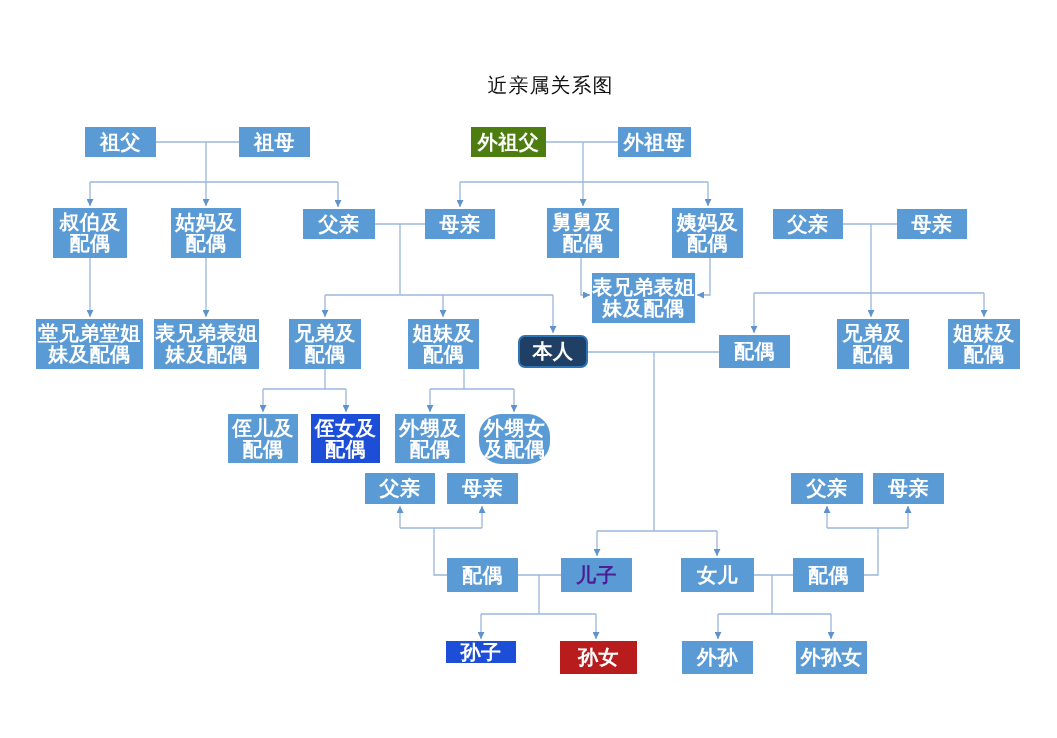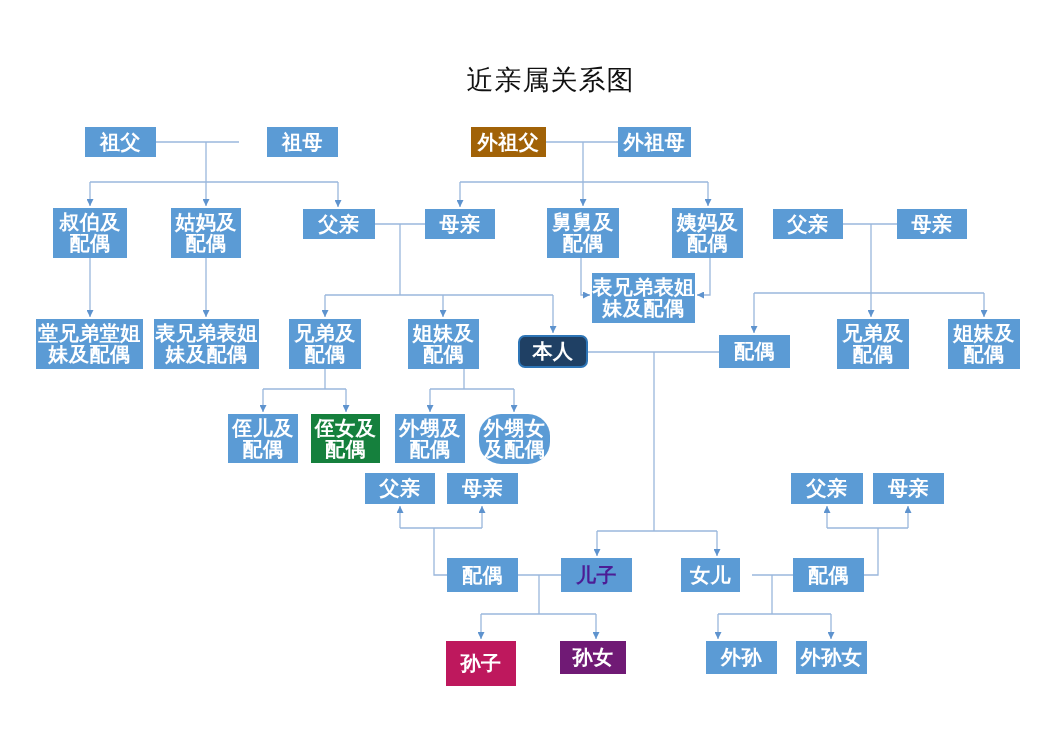--- a/index.html
+++ b/index.html
@@ -12,25 +12,25 @@
     position: relative;
     width: 1057px;
     height: 738px;
     background: #ffffff;
     overflow: hidden;
   }
   .diagram-title {
     position: absolute;
     left: 0;
     right: 0;
-    top: 62px;
+    top: 72px;
     margin: 0;
     text-align: center;
     font-family: "DejaVu Serif", "Liberation Serif", serif;
-    font-size: 27px;
+    font-size: 20px;
     font-weight: 400;
     color: #111111;
     letter-spacing: 1px;
     padding-left: 44px;
   }
   #connector-layer {
     position: absolute;
     left: 0;
     top: 0;
   }
@@ -115,22 +115,22 @@
       <polyline points="596,614 596,639" fill="none" stroke="#9AB7DC" stroke-width="1.3" marker-end="url(#arrowhead)"></polyline>
       <polyline points="718,614 718,639" fill="none" stroke="#9AB7DC" stroke-width="1.3" marker-end="url(#arrowhead)"></polyline>
       <polyline points="831,614 831,639" fill="none" stroke="#9AB7DC" stroke-width="1.3" marker-end="url(#arrowhead)"></polyline>
       <polyline points="400,528 400,506" fill="none" stroke="#9AB7DC" stroke-width="1.3" marker-end="url(#arrowhead)"></polyline>
       <polyline points="482,528 482,506" fill="none" stroke="#9AB7DC" stroke-width="1.3" marker-end="url(#arrowhead)"></polyline>
       <polyline points="827,528 827,506" fill="none" stroke="#9AB7DC" stroke-width="1.3" marker-end="url(#arrowhead)"></polyline>
       <polyline points="908,528 908,506" fill="none" stroke="#9AB7DC" stroke-width="1.3" marker-end="url(#arrowhead)"></polyline>
     </svg>
   <div id="nodes">
       <div class="node" style="left: 85px; top: 127px; width: 71px; height: 30px; background: rgb(91, 155, 213); color: rgb(255, 255, 255);">祖父</div>
-      <div class="node" style="left: 239px; top: 127px; width: 71px; height: 30px; background: rgb(91, 155, 213); color: rgb(255, 255, 255); margin-left: 28px;">祖母</div>
-      <div class="node" style="left: 471px; top: 127px; width: 75px; height: 30px; background: #a16207; color: rgb(255, 255, 255);">外祖父</div>
+      <div class="node" style="left: 239px; top: 127px; width: 71px; height: 30px; background: rgb(91, 155, 213); color: rgb(255, 255, 255);">祖母</div>
+      <div class="node" style="left: 471px; top: 127px; width: 75px; height: 30px; background: #4d7c0f; color: rgb(255, 255, 255);">外祖父</div>
       <div class="node" style="left: 618px; top: 127px; width: 73px; height: 30px; background: rgb(91, 155, 213); color: rgb(255, 255, 255);">外祖母</div>
       <div class="node" style="left: 53px; top: 208px; width: 74px; height: 50px; background: rgb(91, 155, 213); color: rgb(255, 255, 255);">叔伯及
 配偶</div>
       <div class="node" style="left: 171px; top: 208px; width: 70px; height: 50px; background: rgb(91, 155, 213); color: rgb(255, 255, 255);">姑妈及
 配偶</div>
       <div class="node" style="left: 303px; top: 209px; width: 72px; height: 30px; background: rgb(91, 155, 213); color: rgb(255, 255, 255);">父亲</div>
       <div class="node" style="left: 425px; top: 209px; width: 70px; height: 30px; background: rgb(91, 155, 213); color: rgb(255, 255, 255);">母亲</div>
       <div class="node" style="left: 547px; top: 208px; width: 72px; height: 50px; background: rgb(91, 155, 213); color: rgb(255, 255, 255);">舅舅及
 配偶</div>
       <div class="node" style="left: 672px; top: 208px; width: 71px; height: 50px; background: rgb(91, 155, 213); color: rgb(255, 255, 255);">姨妈及
@@ -148,32 +148,32 @@
       <div class="node self" style="left: 518px; top: 335px; width: 70px; height: 33px; background: rgb(31, 64, 100); border-color: rgb(46, 117, 182); color: rgb(255, 255, 255); border-radius: 7px;">本人</div>
       <div class="node" style="left: 592px; top: 273px; width: 103px; height: 50px; background: rgb(91, 155, 213); color: rgb(255, 255, 255);">表兄弟表姐
 妹及配偶</div>
       <div class="node" style="left: 719px; top: 335px; width: 71px; height: 33px; background: rgb(91, 155, 213); color: rgb(255, 255, 255);">配偶</div>
       <div class="node" style="left: 837px; top: 319px; width: 72px; height: 50px; background: rgb(91, 155, 213); color: rgb(255, 255, 255);">兄弟及
 配偶</div>
       <div class="node" style="left: 948px; top: 319px; width: 72px; height: 50px; background: rgb(91, 155, 213); color: rgb(255, 255, 255);">姐妹及
 配偶</div>
       <div class="node" style="left: 228px; top: 414px; width: 70px; height: 49px; background: rgb(91, 155, 213); color: rgb(255, 255, 255);">侄儿及
 配偶</div>
-      <div class="node" style="left: 311px; top: 414px; width: 69px; height: 49px; background: #15803d; color: rgb(255, 255, 255);">侄女及
+      <div class="node" style="left: 311px; top: 414px; width: 69px; height: 49px; background: #1d4ed8; color: rgb(255, 255, 255);">侄女及
 配偶</div>
       <div class="node" style="left: 395px; top: 414px; width: 70px; height: 49px; background: rgb(91, 155, 213); color: rgb(255, 255, 255);">外甥及
 配偶</div>
       <div class="node" style="left: 479px; top: 414px; width: 71px; height: 50px; background: rgb(91, 155, 213); color: rgb(255, 255, 255); border-radius: 22px;">外甥女
 及配偶</div>
       <div class="node" style="left: 365px; top: 473px; width: 70px; height: 31px; background: rgb(91, 155, 213); color: rgb(255, 255, 255);">父亲</div>
       <div class="node" style="left: 447px; top: 473px; width: 71px; height: 31px; background: rgb(91, 155, 213); color: rgb(255, 255, 255);">母亲</div>
       <div class="node" style="left: 791px; top: 473px; width: 72px; height: 31px; background: rgb(91, 155, 213); color: rgb(255, 255, 255);">父亲</div>
       <div class="node" style="left: 873px; top: 473px; width: 71px; height: 31px; background: rgb(91, 155, 213); color: rgb(255, 255, 255);">母亲</div>
       <div class="node" style="left: 447px; top: 558px; width: 71px; height: 34px; background: rgb(91, 155, 213); color: rgb(255, 255, 255);">配偶</div>
       <div class="node" style="left: 561px; top: 558px; width: 71px; height: 34px; background: rgb(91, 155, 213); color: #4c1d95;">儿子</div>
-      <div class="node" style="left: 681px; top: 558px; width: 59px; height: 34px; background: rgb(91, 155, 213); color: rgb(255, 255, 255);">女儿</div>
+      <div class="node" style="left: 681px; top: 558px; width: 73px; height: 34px; background: rgb(91, 155, 213); color: rgb(255, 255, 255);">女儿</div>
       <div class="node" style="left: 793px; top: 558px; width: 71px; height: 34px; background: rgb(91, 155, 213); color: rgb(255, 255, 255);">配偶</div>
-      <div class="node" style="left: 446px; top: 641px; width: 70px; height: 45px; background: #be185d; color: rgb(255, 255, 255);">孙子</div>
-      <div class="node" style="left: 560px; top: 641px; width: 66px; height: 33px; background: #701a75; color: rgb(255, 255, 255);">孙女</div>
-      <div class="node" style="left: 682px; top: 641px; width: 71px; height: 33px; background: rgb(91, 155, 213); color: rgb(255, 255, 255); margin-left: 24px;">外孙</div>
+      <div class="node" style="left: 446px; top: 641px; width: 70px; height: 22px; background: #1d4ed8; color: rgb(255, 255, 255);">孙子</div>
+      <div class="node" style="left: 560px; top: 641px; width: 77px; height: 33px; background: #b91c1c; color: rgb(255, 255, 255);">孙女</div>
+      <div class="node" style="left: 682px; top: 641px; width: 71px; height: 33px; background: rgb(91, 155, 213); color: rgb(255, 255, 255);">外孙</div>
       <div class="node" style="left: 796px; top: 641px; width: 71px; height: 33px; background: rgb(91, 155, 213); color: rgb(255, 255, 255);">外孙女</div>
     </div>
 </div>
 
 </body></html>

